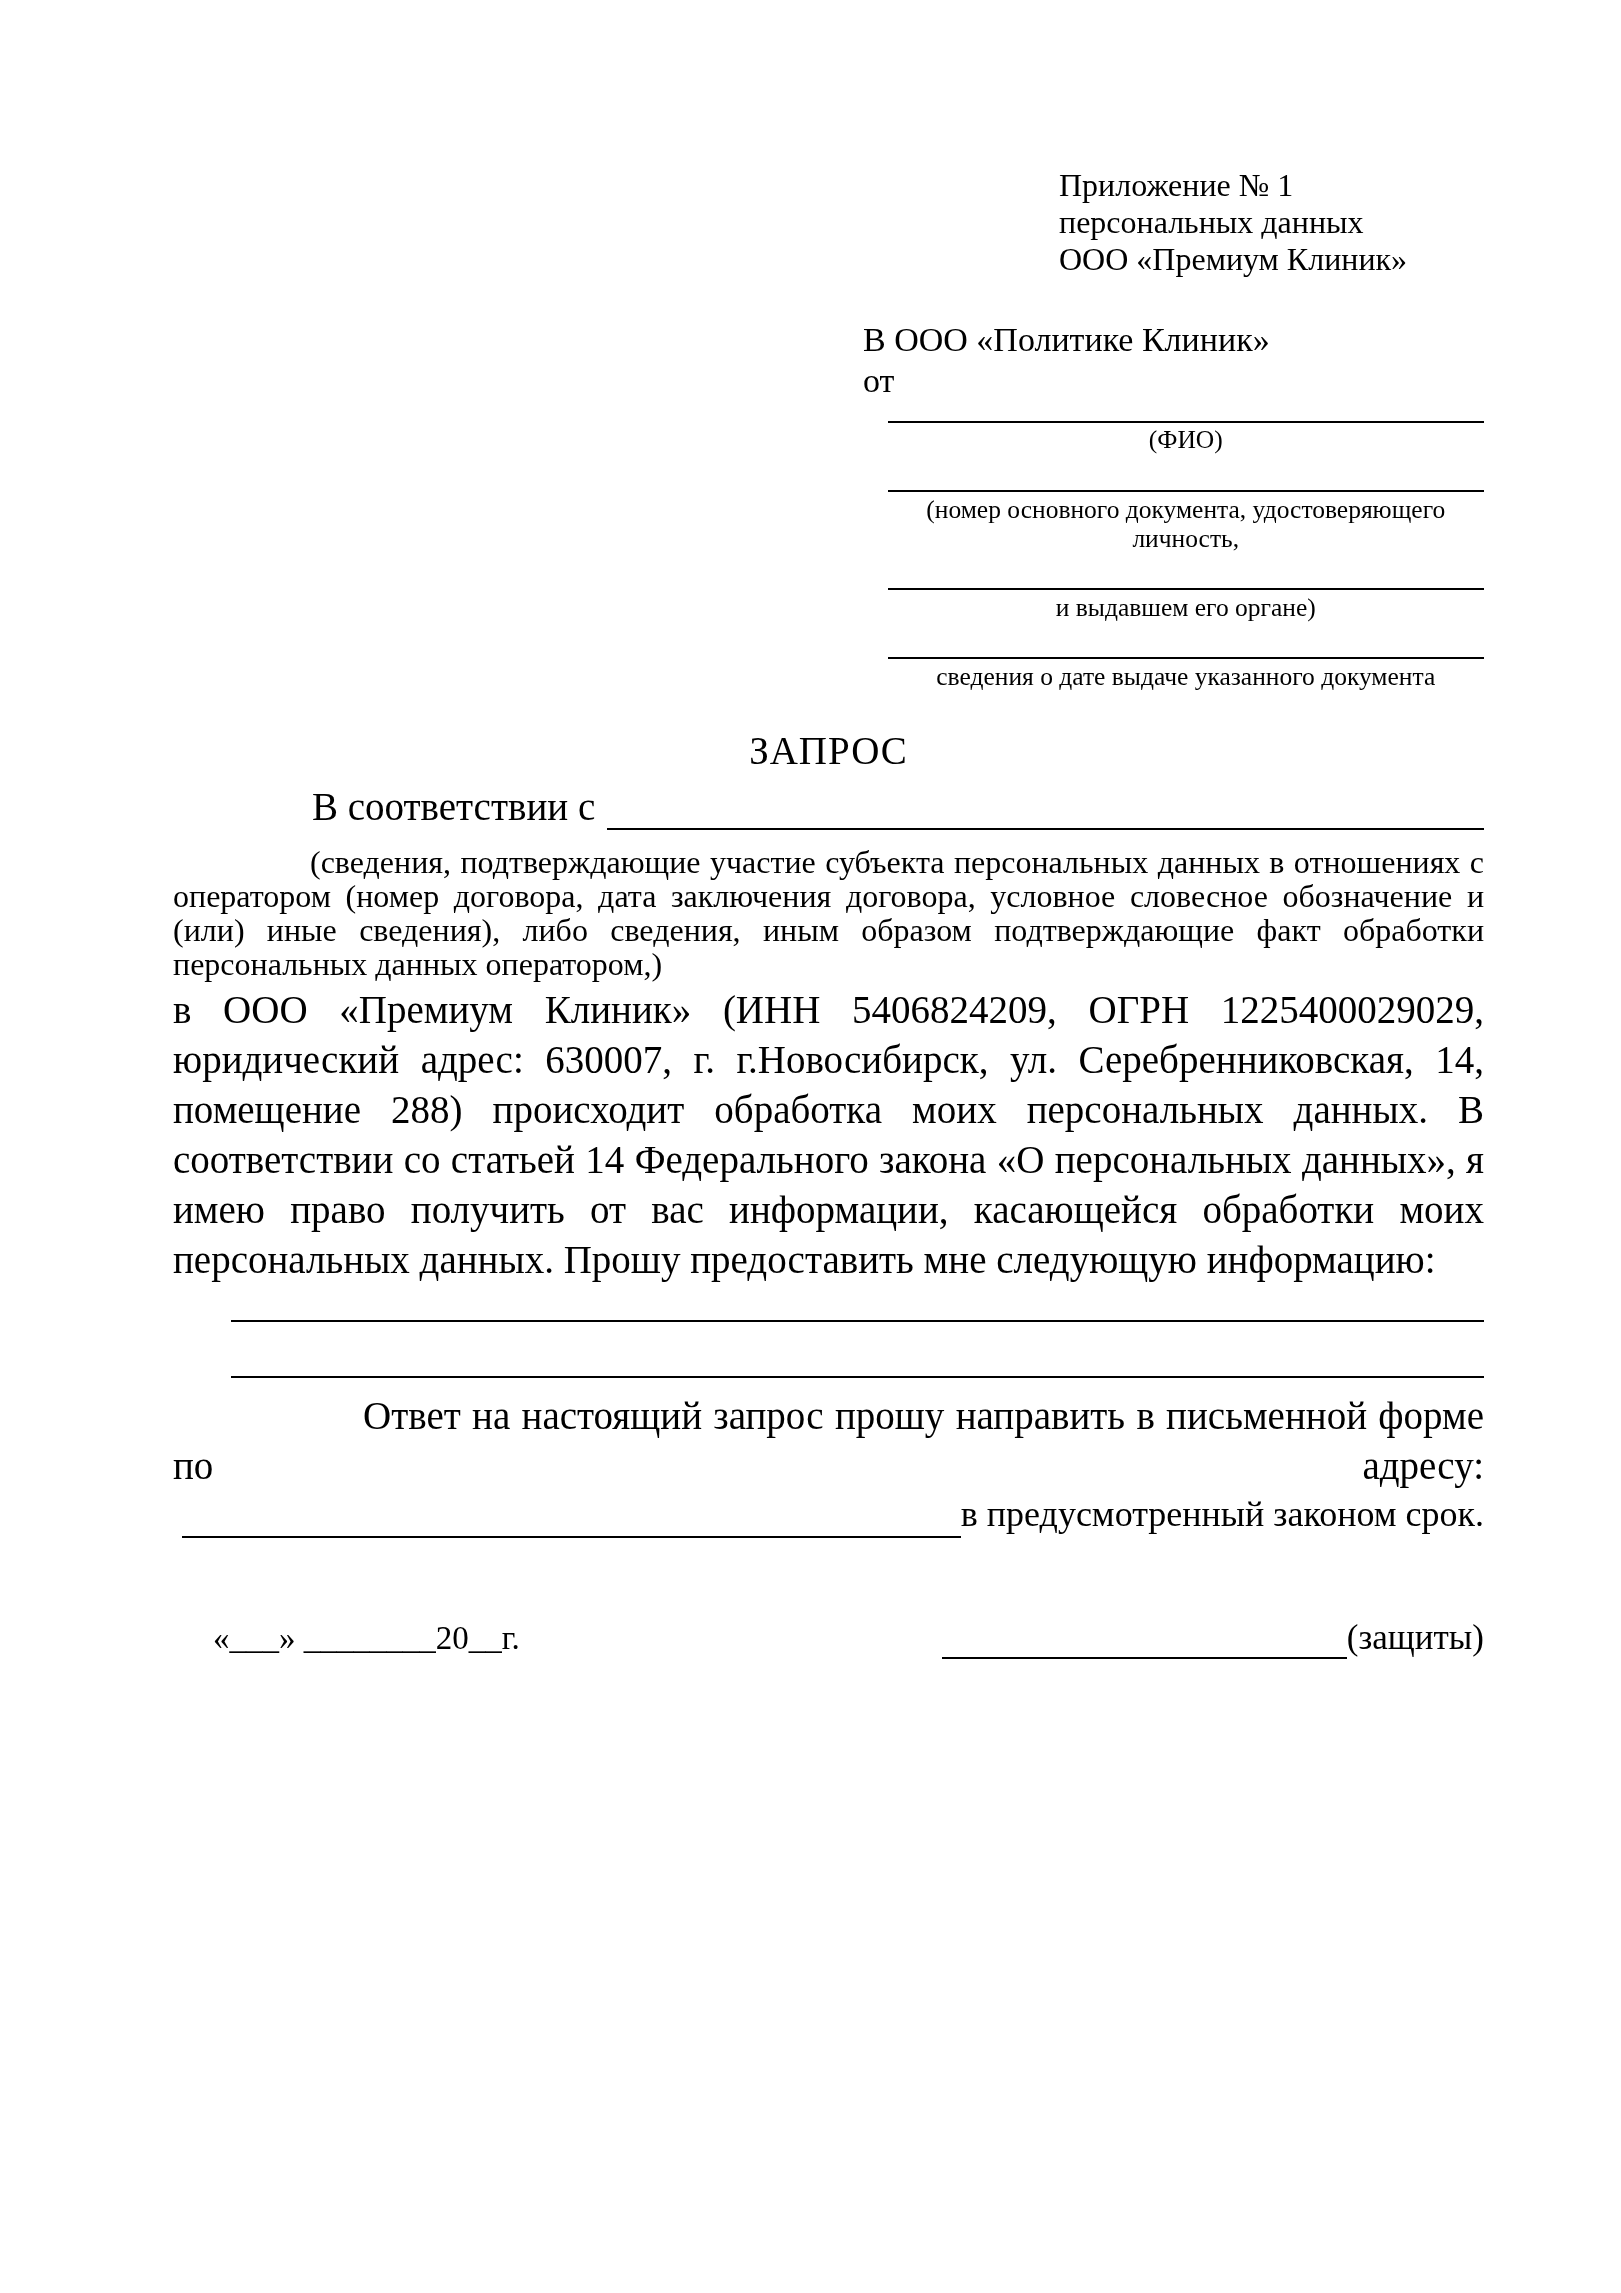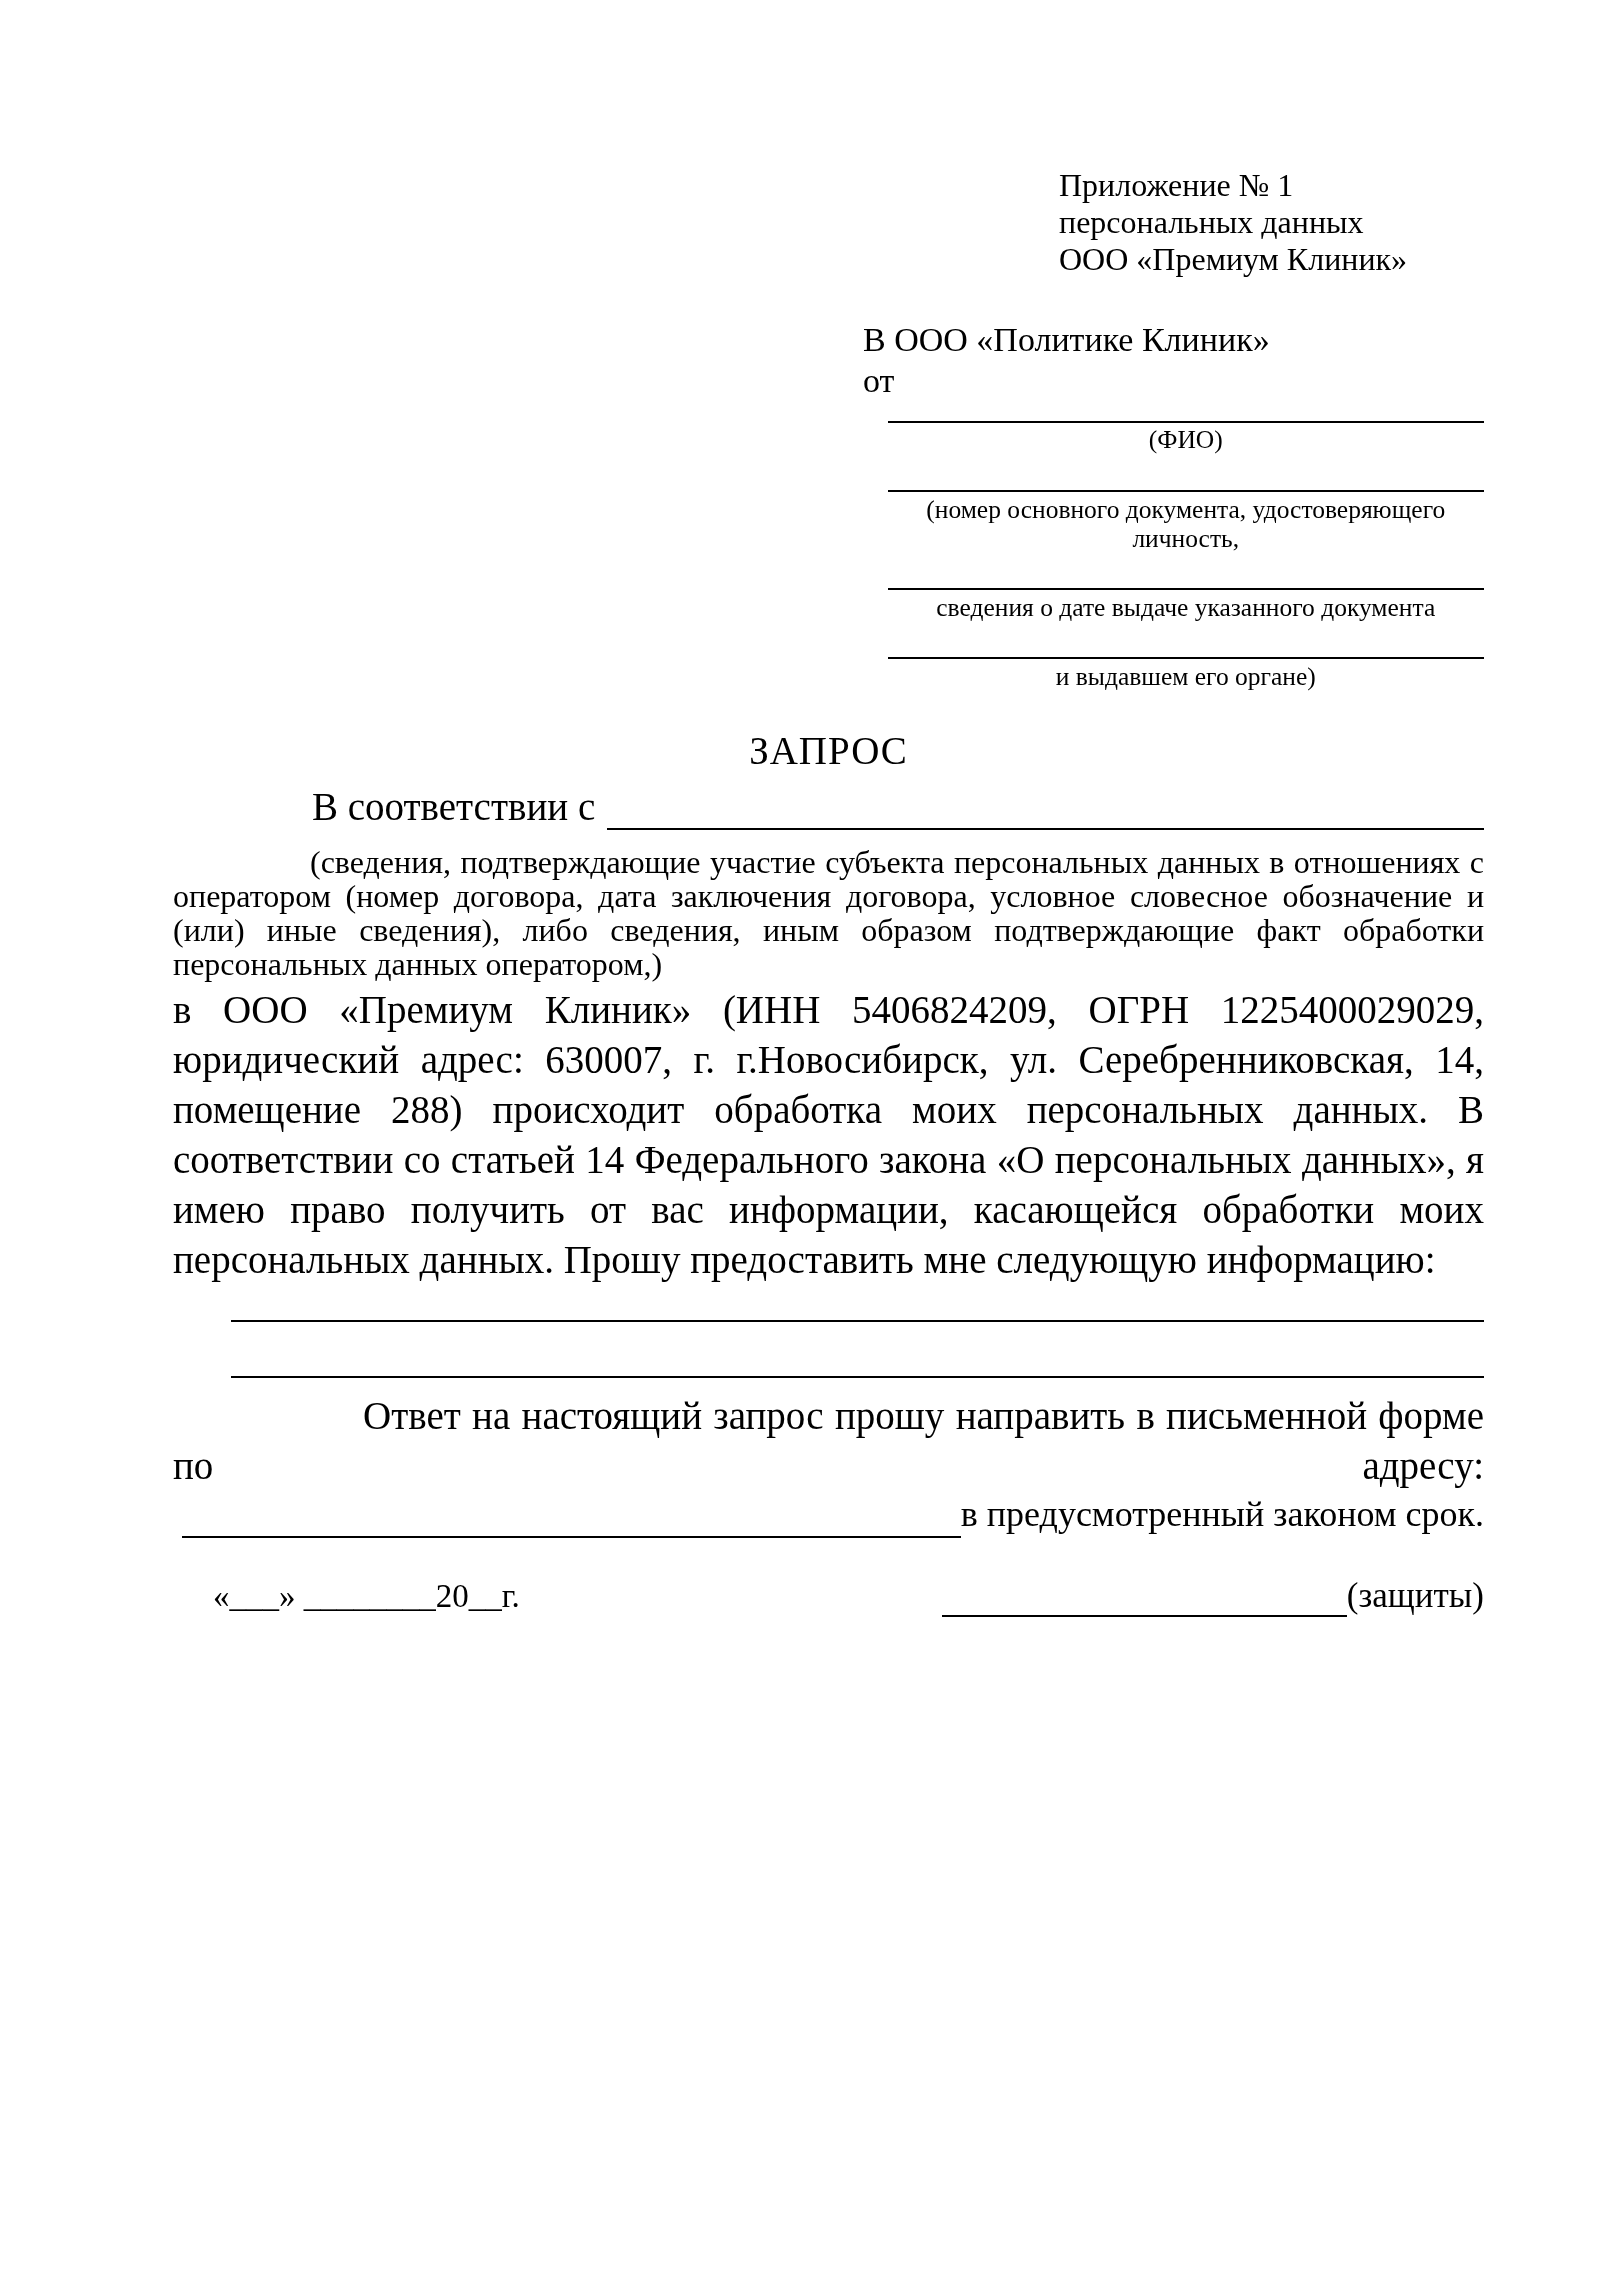--- a/index.html
+++ b/index.html
@@ -42,21 +42,21 @@
   .answer-line.first{margin-top:35px;}
   .answer-line.second{margin-top:54px;}
 
   
   .reply-sentence{margin-top:13.7px;font-size:39px;line-height:50px;text-indent:190px;text-align:justify;text-align-last:justify;}
   .reply-tail-row{display:flex;align-items:flex-end;margin-left:8.8px;font-size:36px;line-height:47px;}
   .reply-tail-row .blank{flex:1;border-bottom:2.9px solid #000;height:37px;}
   .reply-tail-row .tail{white-space:nowrap;}
 
   
-  .sign-row{margin-top:36px;display:flex;justify-content:space-between;align-items:flex-end;}
+  .sign-row{margin-top:78px;display:flex;justify-content:space-between;align-items:flex-end;}
   .date-part{margin-left:40px;font-size:33px;line-height:41px;white-space:nowrap;}
   .sign-part{display:flex;align-items:flex-end;font-size:35px;line-height:43px;}
   .sign-part .blank{width:405px;border-bottom:2.9px solid #000;height:35px;}
   .sign-part .caption{white-space:nowrap;}
 </style>
 </head>
 <body>
 
 <div class="page">
   <div class="content">
@@ -75,25 +75,25 @@
         <div class="addr-field">
           <div class="blank"></div>
           <div class="caption">(ФИО)</div>
         </div>
         <div class="addr-field">
           <div class="blank"></div>
           <div class="caption">(номер основного документа, удостоверяющего личность,</div>
         </div>
         <div class="addr-field">
           <div class="blank"></div>
-          <div class="caption">сведения о дате выдаче указанного документа</div>
+          <div class="caption">и выдавшем его органе)</div>
         </div>
         <div class="addr-field">
           <div class="blank"></div>
-          <div class="caption">и выдавшем его органе)</div>
+          <div class="caption">сведения о дате выдаче указанного документа</div>
         </div>
       </div>
     </div>
 
     <div class="request-heading">ЗАПРОС</div>
 
     <div class="accordance">
       <span class="label">В соответствии с</span>
       <span class="blank"></span>
     </div>

